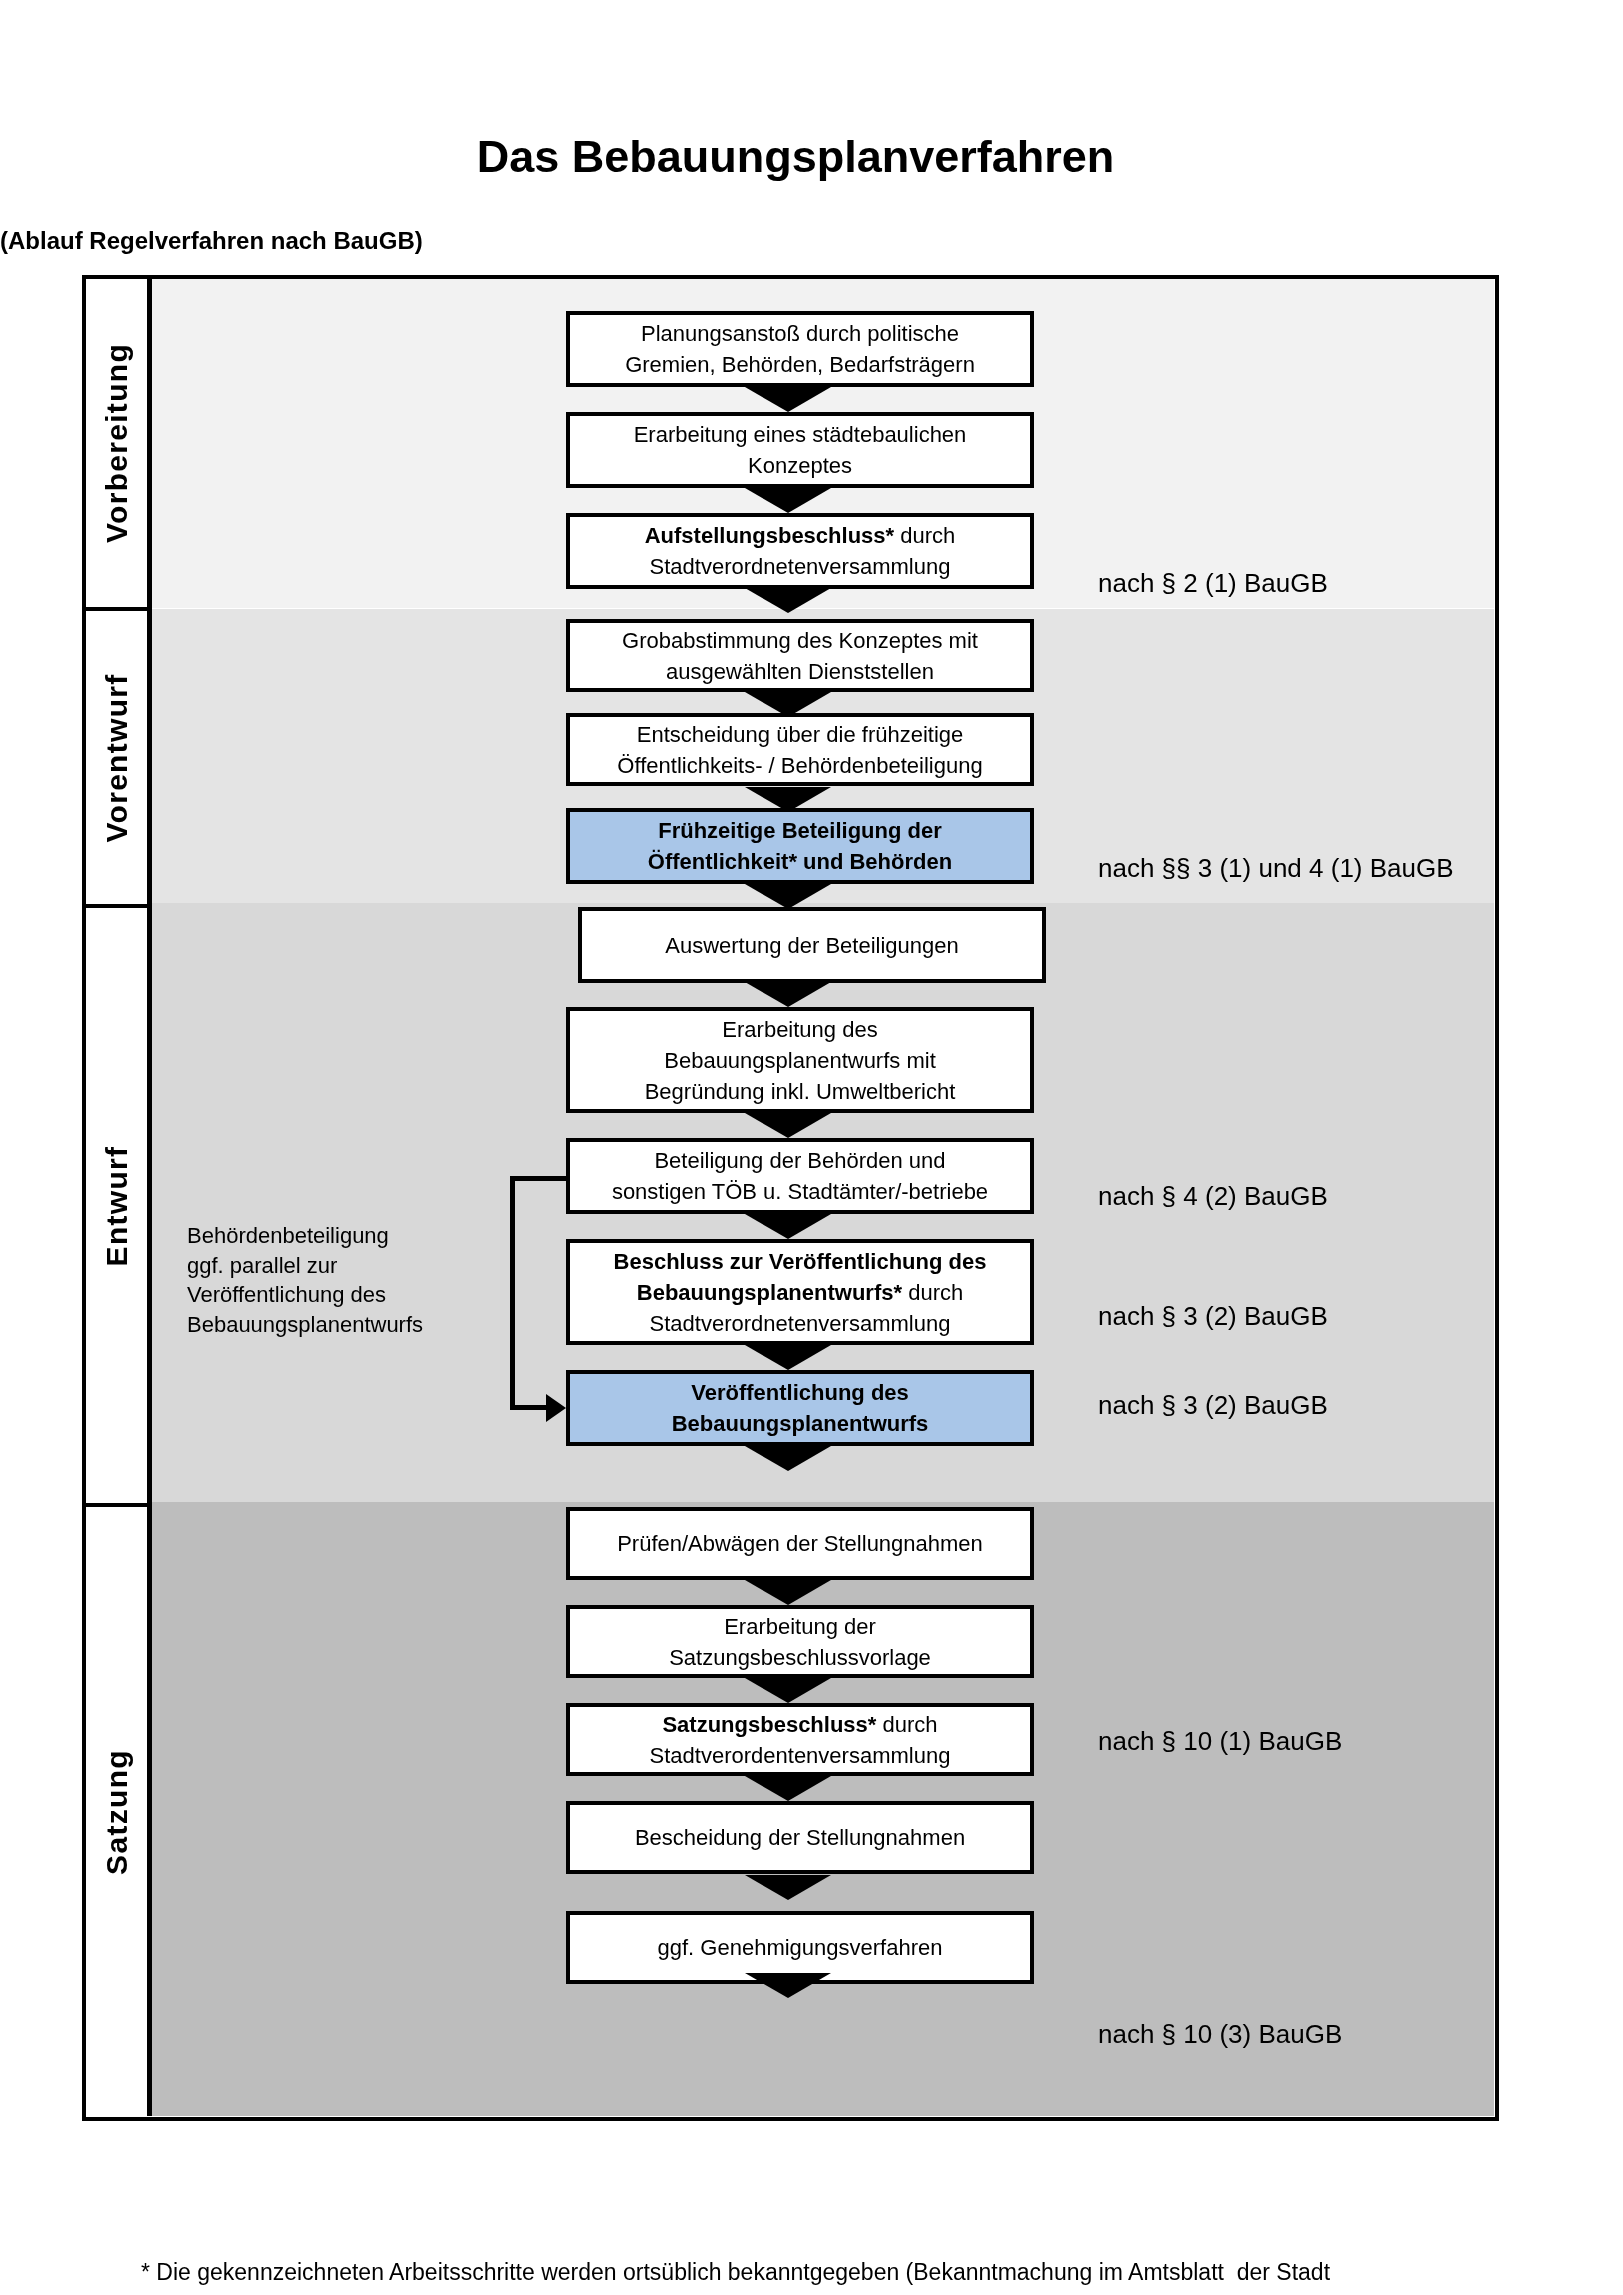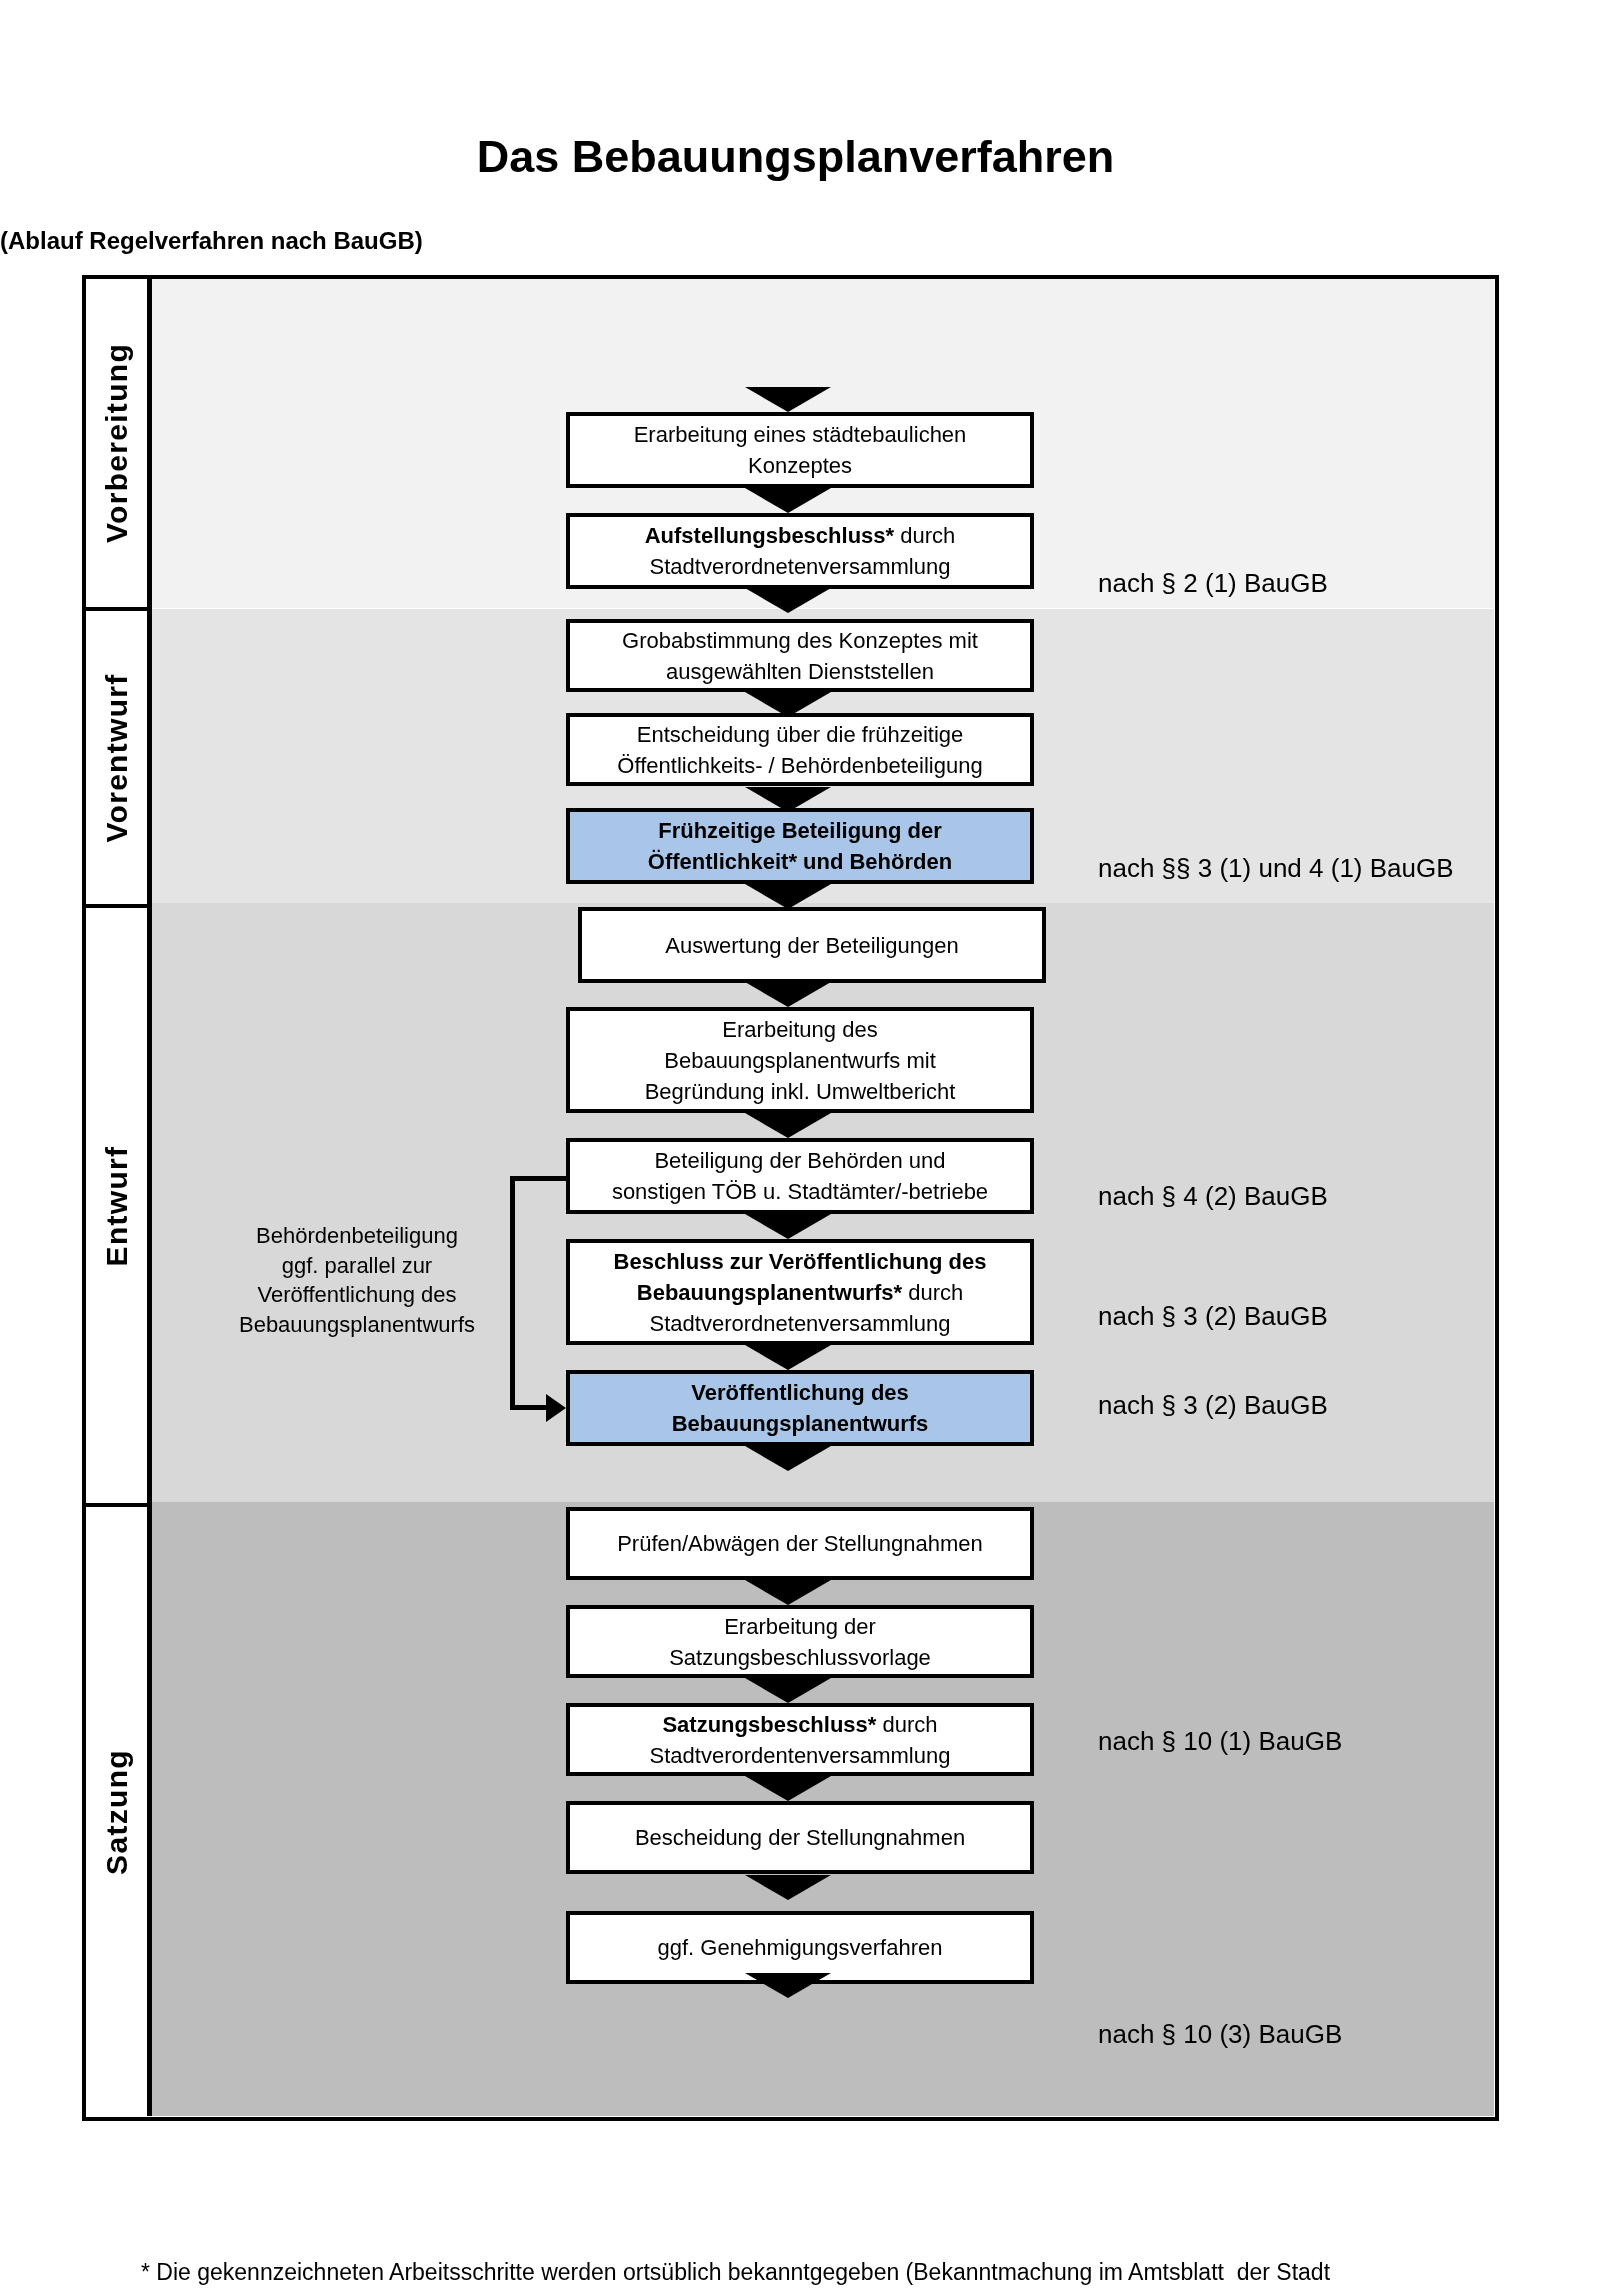--- a/index.html
+++ b/index.html
@@ -20,21 +20,21 @@
   .box{position:absolute;left:566px;width:468px;background:#fff;border:4.6px solid #000;
        box-sizing:border-box;display:flex;flex-direction:column;justify-content:center;
        align-items:center;text-align:center;font-size:22px;line-height:31px;}
   .box.blue{background:#a9c6e8;}
   .bl{white-space:nowrap;}
   .b{font-weight:bold;}
   .arrow{position:absolute;left:745px;width:0;height:0;
          border-left:43px solid transparent;border-right:43px solid transparent;
          border-top:25px solid #000;}
   .ann{position:absolute;left:1098px;font-size:26px;line-height:26px;white-space:nowrap;}
-  .sidenote{position:absolute;left:187px;top:1221px;width:340px;text-align:center;
+  .sidenote{position:absolute;left:187px;top:1221px;width:340px;
          font-size:22px;line-height:29.5px;}
   .brk{position:absolute;background:#000;}
   .brk-arrowhead{position:absolute;left:546px;top:1394px;width:0;height:0;
          border-top:14.4px solid transparent;border-bottom:14.4px solid transparent;
          border-left:20px solid #000;}
   .footnote{position:absolute;left:141px;top:2157px;width:1388px;
          font-size:23px;line-height:46px;white-space:pre-wrap;}
 </style>
 </head>
 <body>
@@ -58,20 +58,24 @@
   <div class="labelcell sep" style="top:908px;height:599px;">
     <span class="phaselabel">Entwurf</span>
   </div>
   <div class="labelcell" style="top:1507px;height:609px;">
     <span class="phaselabel">Satzung</span>
   </div>
 
   <div class="vdivider"></div>
   <div class="frame"></div>
 
+  <div class="box" style="top:311px;height:76px;">
+      <div class="bl"><span>Planungsanstoß durch politische</span></div>
+      <div class="bl"><span>Gremien, Behörden, Bedarfsträgern</span></div>
+    </div>
   <div class="box" style="top:412px;height:76px;">
       <div class="bl"><span>Erarbeitung eines städtebaulichen</span></div>
       <div class="bl"><span>Konzeptes</span></div>
     </div>
   <div class="box" style="top:513px;height:76px;">
       <div class="bl"><span class="b">Aufstellungsbeschluss*</span><span> durch</span></div>
       <div class="bl"><span>Stadtverordnetenversammlung</span></div>
     </div>
   <div class="box" style="top:619px;height:73px;">
       <div class="bl"><span>Grobabstimmung des Konzeptes mit</span></div>

